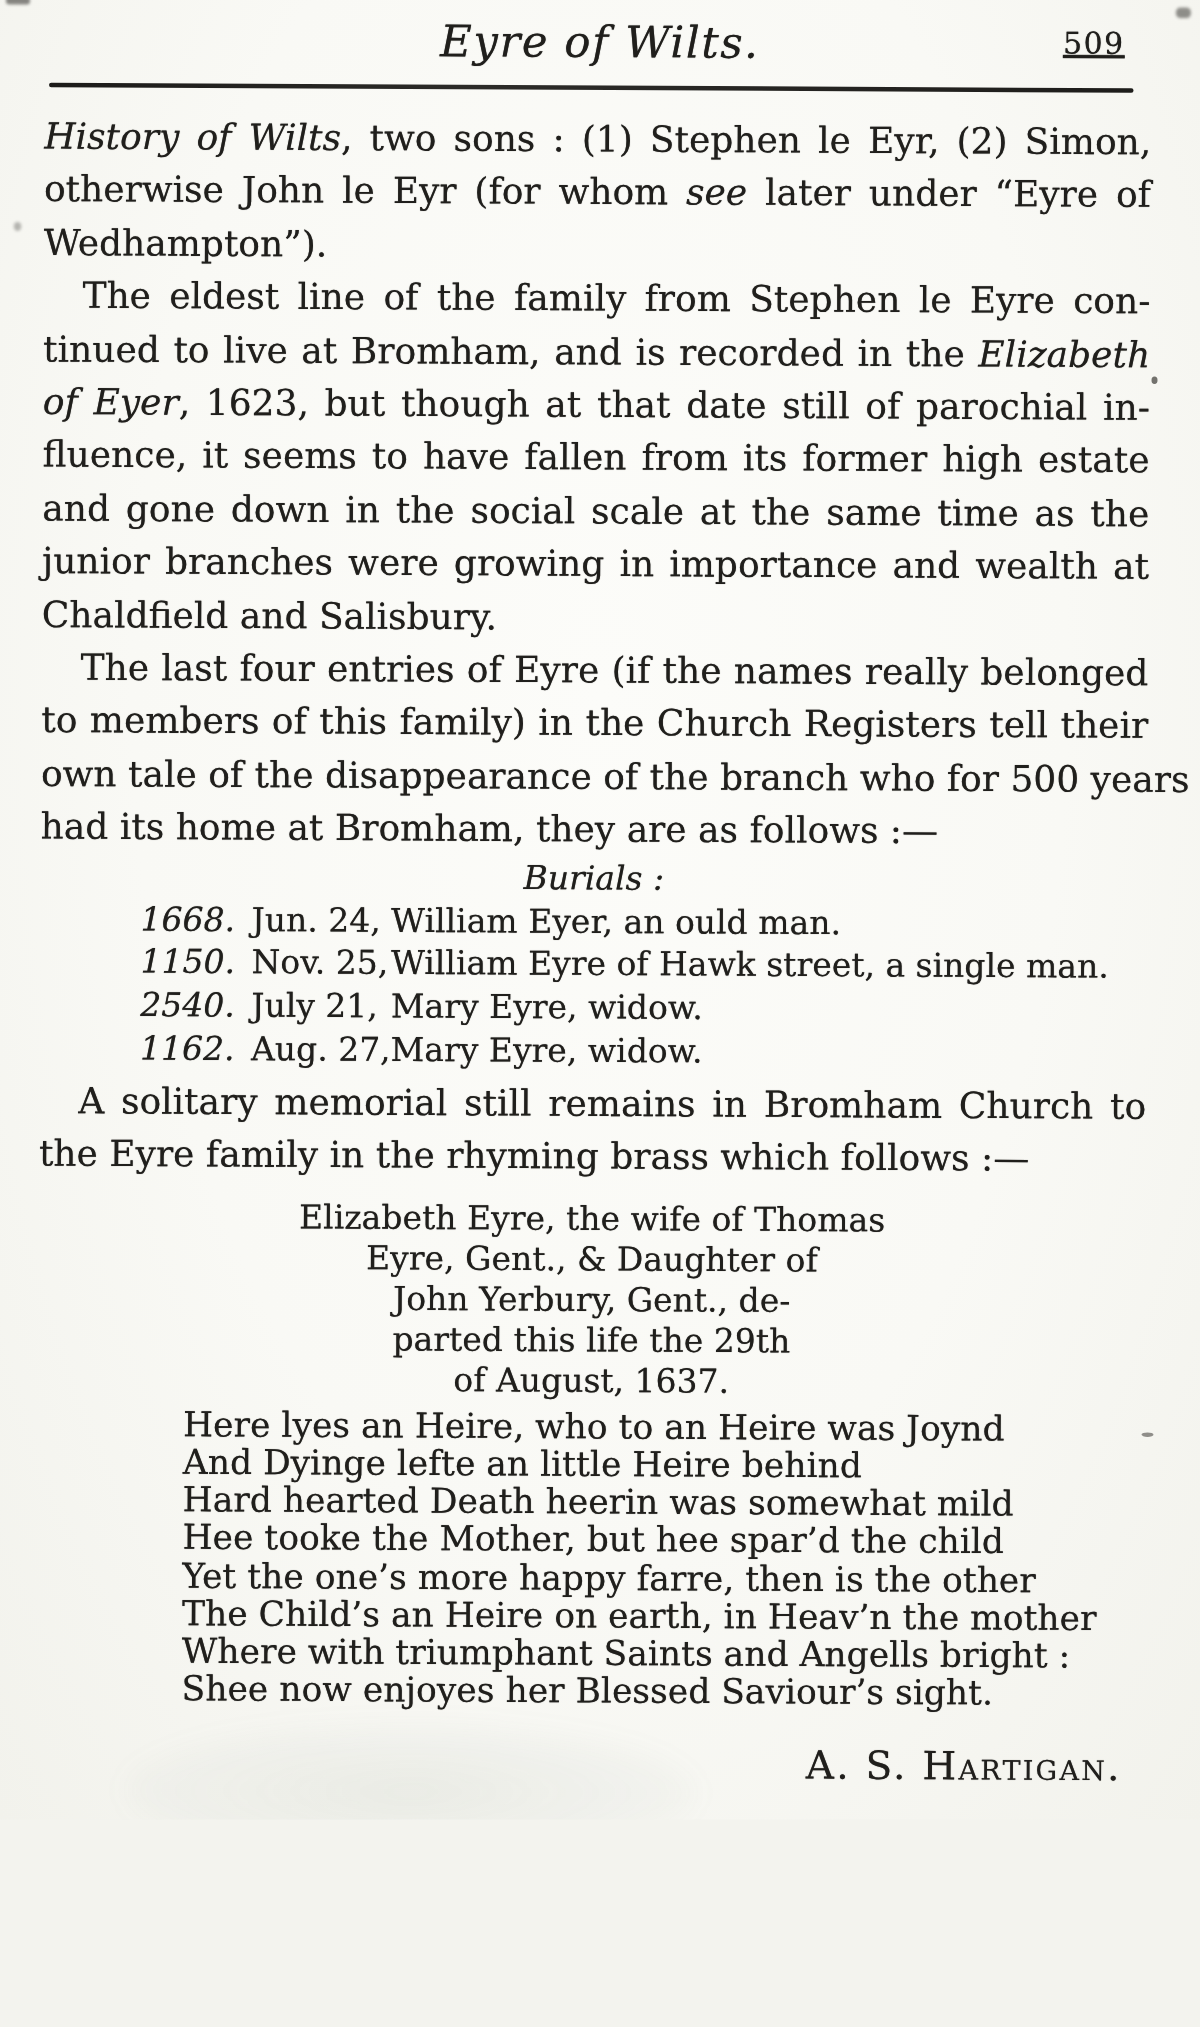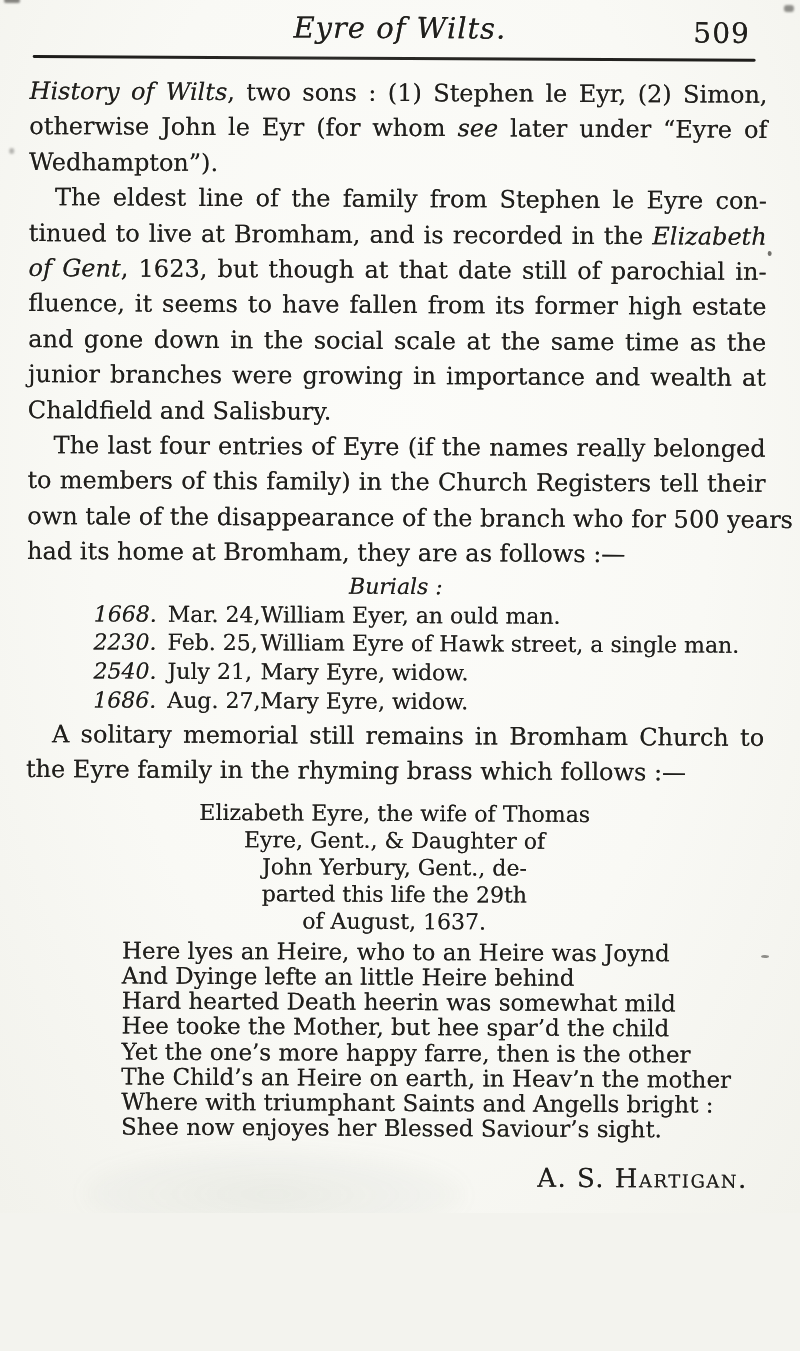--- a/index.html
+++ b/index.html
@@ -22,22 +22,23 @@
   }
   
   .running-title {
     position: absolute; top: 11px; left: 0; width: 800px;
     text-align: center; font-style: italic;
     font-size: 29px; letter-spacing: 1px;
     text-shadow: 0 0 0.5px rgba(20,20,18,0.8);
   }
   .page-number {
     position: absolute; top: 15px; right: 50px;
-    font-size: 28px; letter-spacing: 1px;
+    font-size: 20px; letter-spacing: 1px;
     text-shadow: 0 0 0.5px rgba(20,20,18,0.8);
+    text-decoration: underline;
   }
   .header-rule {
     position: absolute; top: 57px; left: 33px; width: 723px; height: 3px;
     background: linear-gradient(90deg, #1c1b19 0%, #2c2b28 40%, #1e1d1b 100%);
     border-radius: 2px;
   }
   
   .column {
     position: absolute; left: 30px; top: 76px; width: 738px;
     font-size: 24px; line-height: 35.4px;
@@ -116,53 +117,53 @@
     <div class="column">
       <div id="paras-top">
           <div class="paragraph">
             <div class="line"><i>History of Wilts</i>, two sons : (1) Stephen le Eyr, (2) Simon,</div>
             <div class="line">otherwise John le Eyr (for whom <i>see</i> later under “Eyre of</div>
             <div class="line endline">Wedhampton”).</div>
           </div>
           <div class="paragraph">
             <div class="line indent">The eldest line of the family from Stephen le Eyre con-</div>
             <div class="line">tinued to live at Bromham, and is recorded in the <i>Elizabeth</i></div>
-            <div class="line"><i>of Gent</i>, 1623, but though at that date still of parochial in-</div>
+            <div class="line"><i>of Eyer</i>, 1623, but though at that date still of parochial in-</div>
             <div class="line">fluence, it seems to have fallen from its former high estate</div>
             <div class="line">and gone down in the social scale at the same time as the</div>
             <div class="line">junior branches were growing in importance and wealth at</div>
             <div class="line endline">Chaldfield and Salisbury.</div>
           </div>
           <div class="paragraph">
             <div class="line indent">The last four entries of Eyre (if the names really belonged</div>
             <div class="line">to members of this family) in the Church Registers tell their</div>
             <div class="line">own tale of the disappearance of the branch who for 500 years</div>
             <div class="line endline">had its home at Bromham, they are as follows :—</div>
           </div>
         </div>
 
       <div class="burials-heading">Burials :</div>
       <div class="burial-entries" id="burial-entries">
           <div class="burial-row">
             <span class="b-year">1668.</span>
-            <span class="b-date">Mar. 24,</span>
+            <span class="b-date">Jun. 24,</span>
             <span class="b-text">William Eyer, an ould man.</span>
           </div>
           <div class="burial-row">
-            <span class="b-year">2230.</span>
-            <span class="b-date">Feb. 25,</span>
+            <span class="b-year">1150.</span>
+            <span class="b-date">Nov. 25,</span>
             <span class="b-text">William Eyre of Hawk street, a single man.</span>
           </div>
           <div class="burial-row">
             <span class="b-year">2540.</span>
             <span class="b-date">July 21,</span>
             <span class="b-text">Mary Eyre, widow.</span>
           </div>
           <div class="burial-row">
-            <span class="b-year">1686.</span>
+            <span class="b-year">1162.</span>
             <span class="b-date">Aug. 27,</span>
             <span class="b-text">Mary Eyre, widow.</span>
           </div>
         </div>
 
       <div class="memorial" id="para-memorial">
           <div class="paragraph">
             <div class="line indent">A solitary memorial still remains in Bromham Church to</div>
             <div class="line endline">the Eyre family in the rhyming brass which follows :—</div>
           </div>

